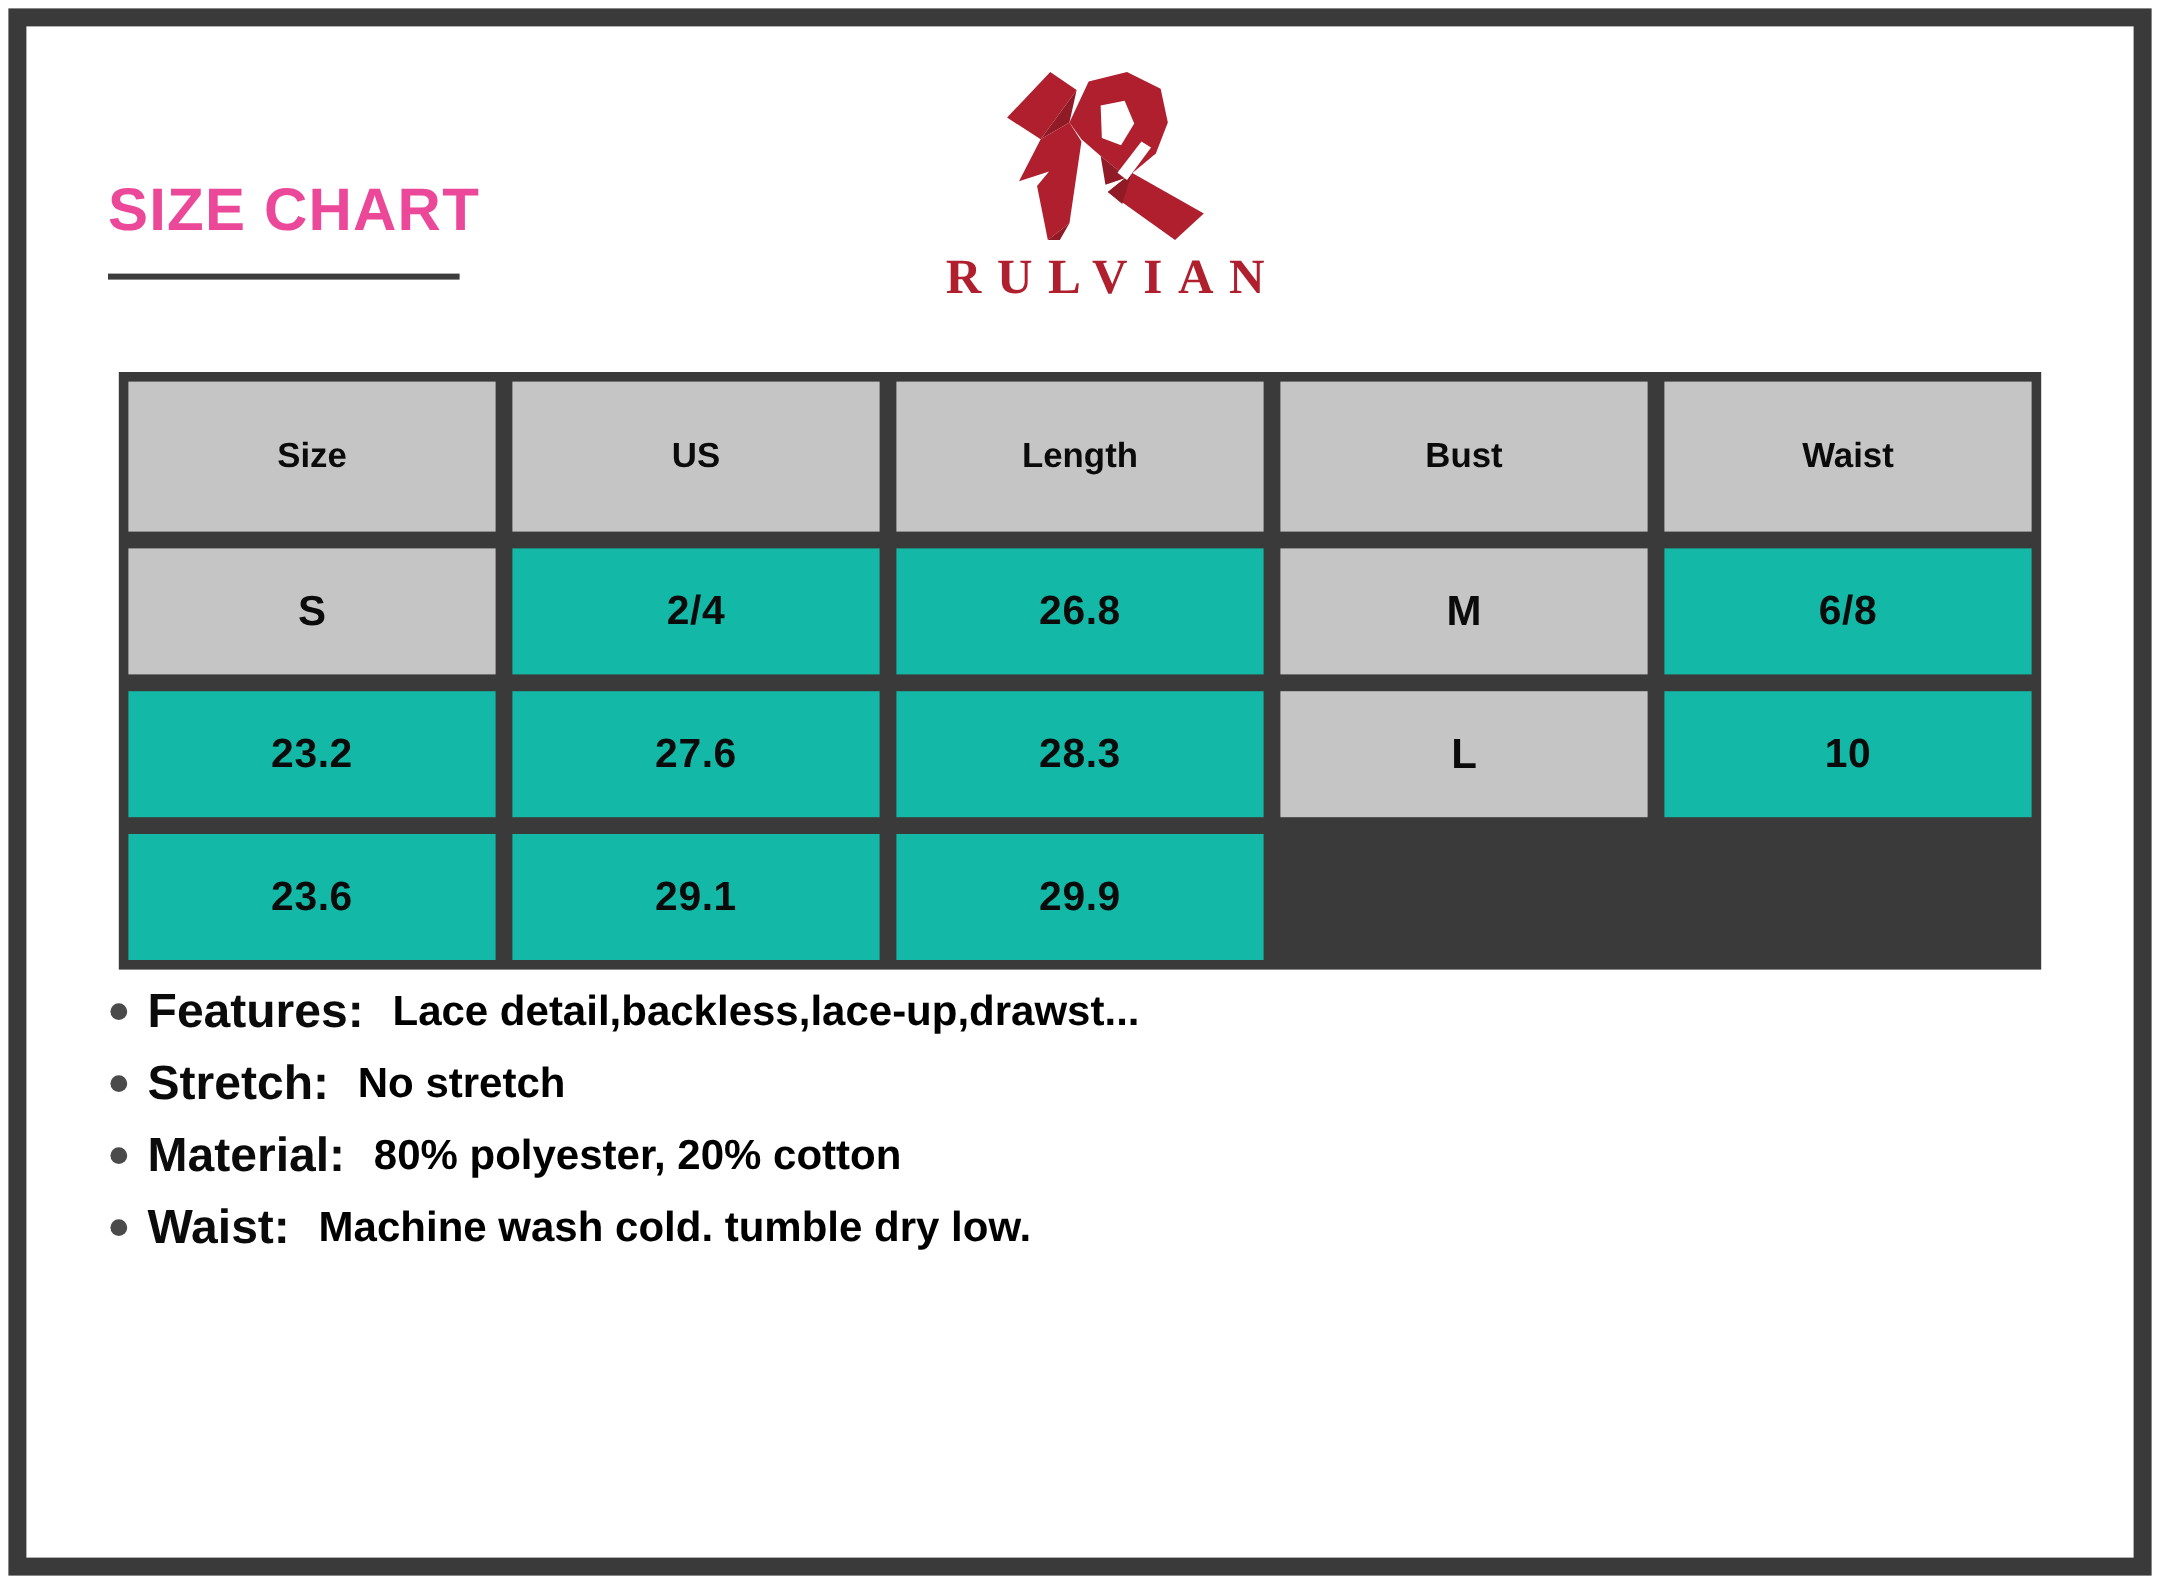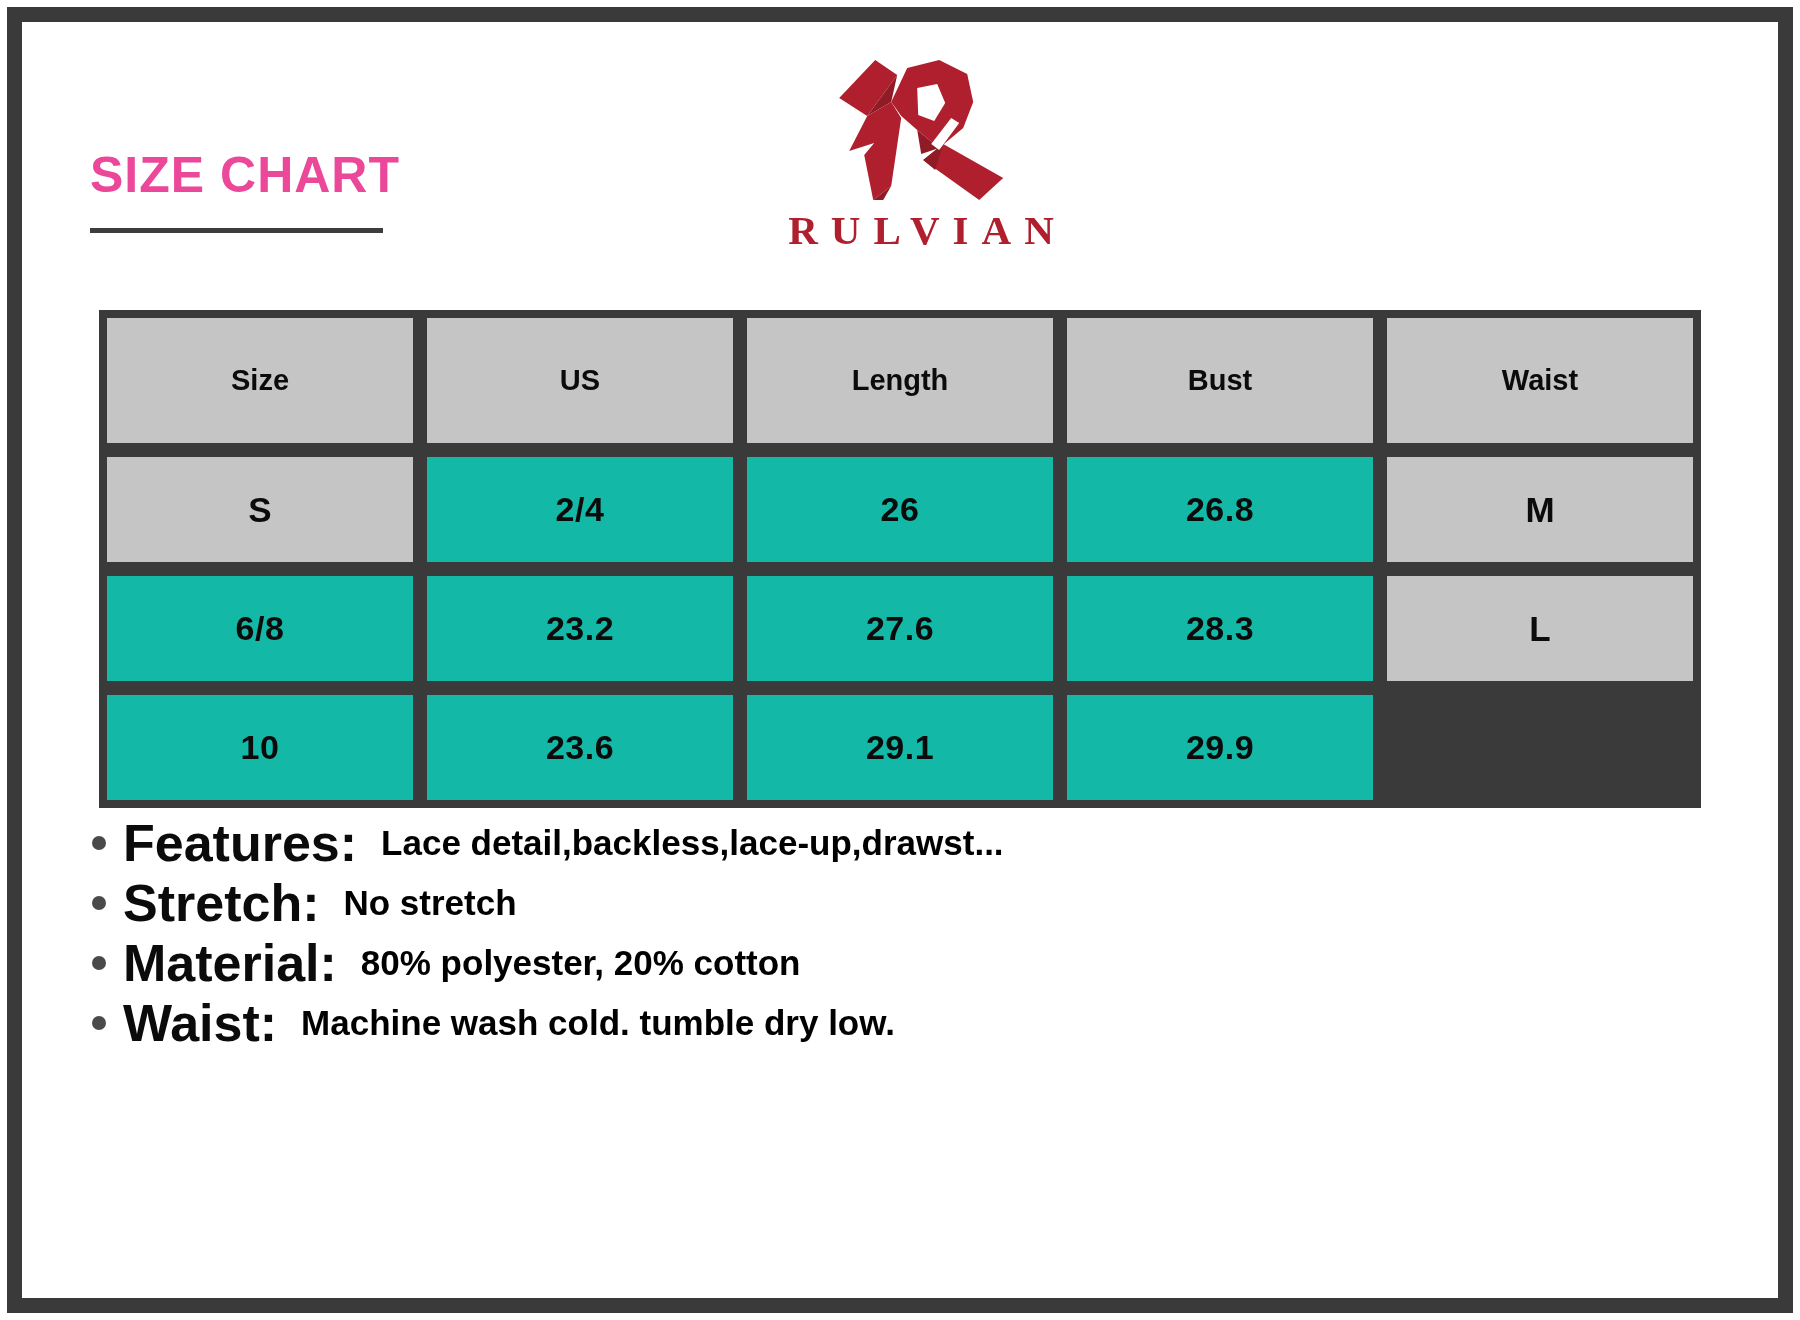--- a/index.html
+++ b/index.html
@@ -29,21 +29,21 @@
   .cell{display:flex;align-items:center;justify-content:center;background:#14b8a6;
         font-weight:bold;color:#0b0b0b;}
   .cell.head{background:#c5c5c5;font-size:29px;}
   .cell.sizecol{background:#c5c5c5;font-size:35px;}
   .cell.val{font-size:34px;letter-spacing:0.5px;}
 
   
   .details{position:absolute;left:92px;top:813px;}
   .detail-line{display:flex;align-items:center;height:60px;}
   .bullet{width:14px;height:14px;border-radius:50%;background:#4a4a4a;margin-right:17px;flex:0 0 auto;}
-  .detail-label{font-size:52px;font-weight:bold;color:#0b0b0b;white-space:nowrap;}
+  .detail-label{font-size:40px;font-weight:bold;color:#0b0b0b;white-space:nowrap;}
   .detail-value{font-size:35px;font-weight:bold;color:#000000;margin-left:24px;white-space:nowrap;}
 </style>
 </head>
 <body>
 
 <div id="canvas">
 
   <div class="frame"></div>
 
   <div class="title">SIZE CHART</div>
@@ -70,21 +70,20 @@
   <div class="size-table">
 
     <div class="cell head">Size</div>
     <div class="cell head">US</div>
     <div class="cell head">Length</div>
     <div class="cell head">Bust</div>
     <div class="cell head">Waist</div>
 
     <div class="cell sizecol">S</div>
     <div class="cell val">2/4</div>
-    <div class="cell val">26</div>
     <div class="cell val">26.8</div>
 
     <div class="cell sizecol row-m">M</div>
     <div class="cell val row-m">6/8</div>
     <div class="cell val row-m">23.2</div>
     <div class="cell val row-m">27.6</div>
     <div class="cell val row-m">28.3</div>
 
     <div class="cell sizecol">L</div>
     <div class="cell val">10</div>

